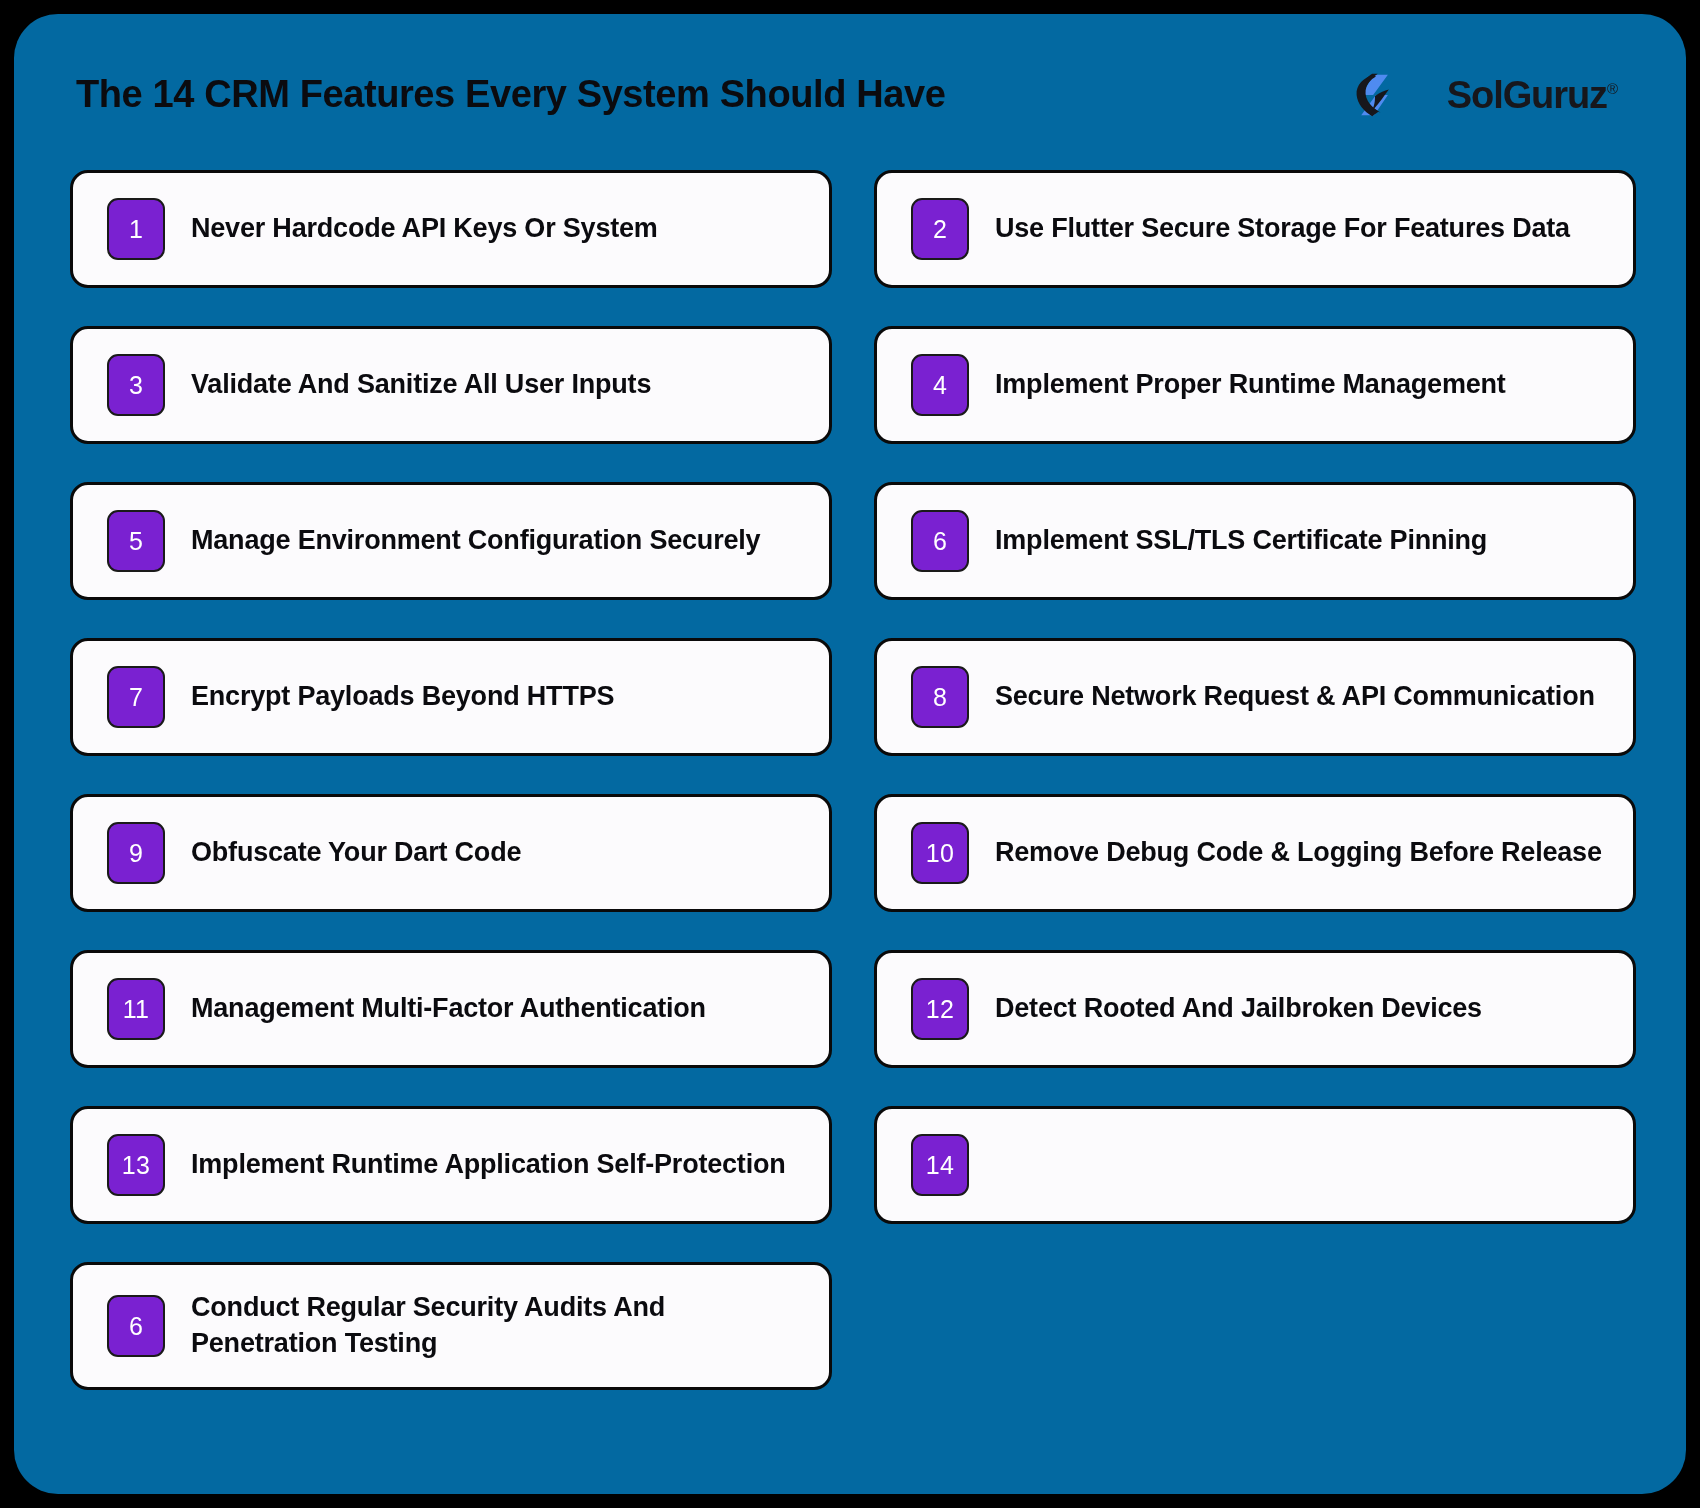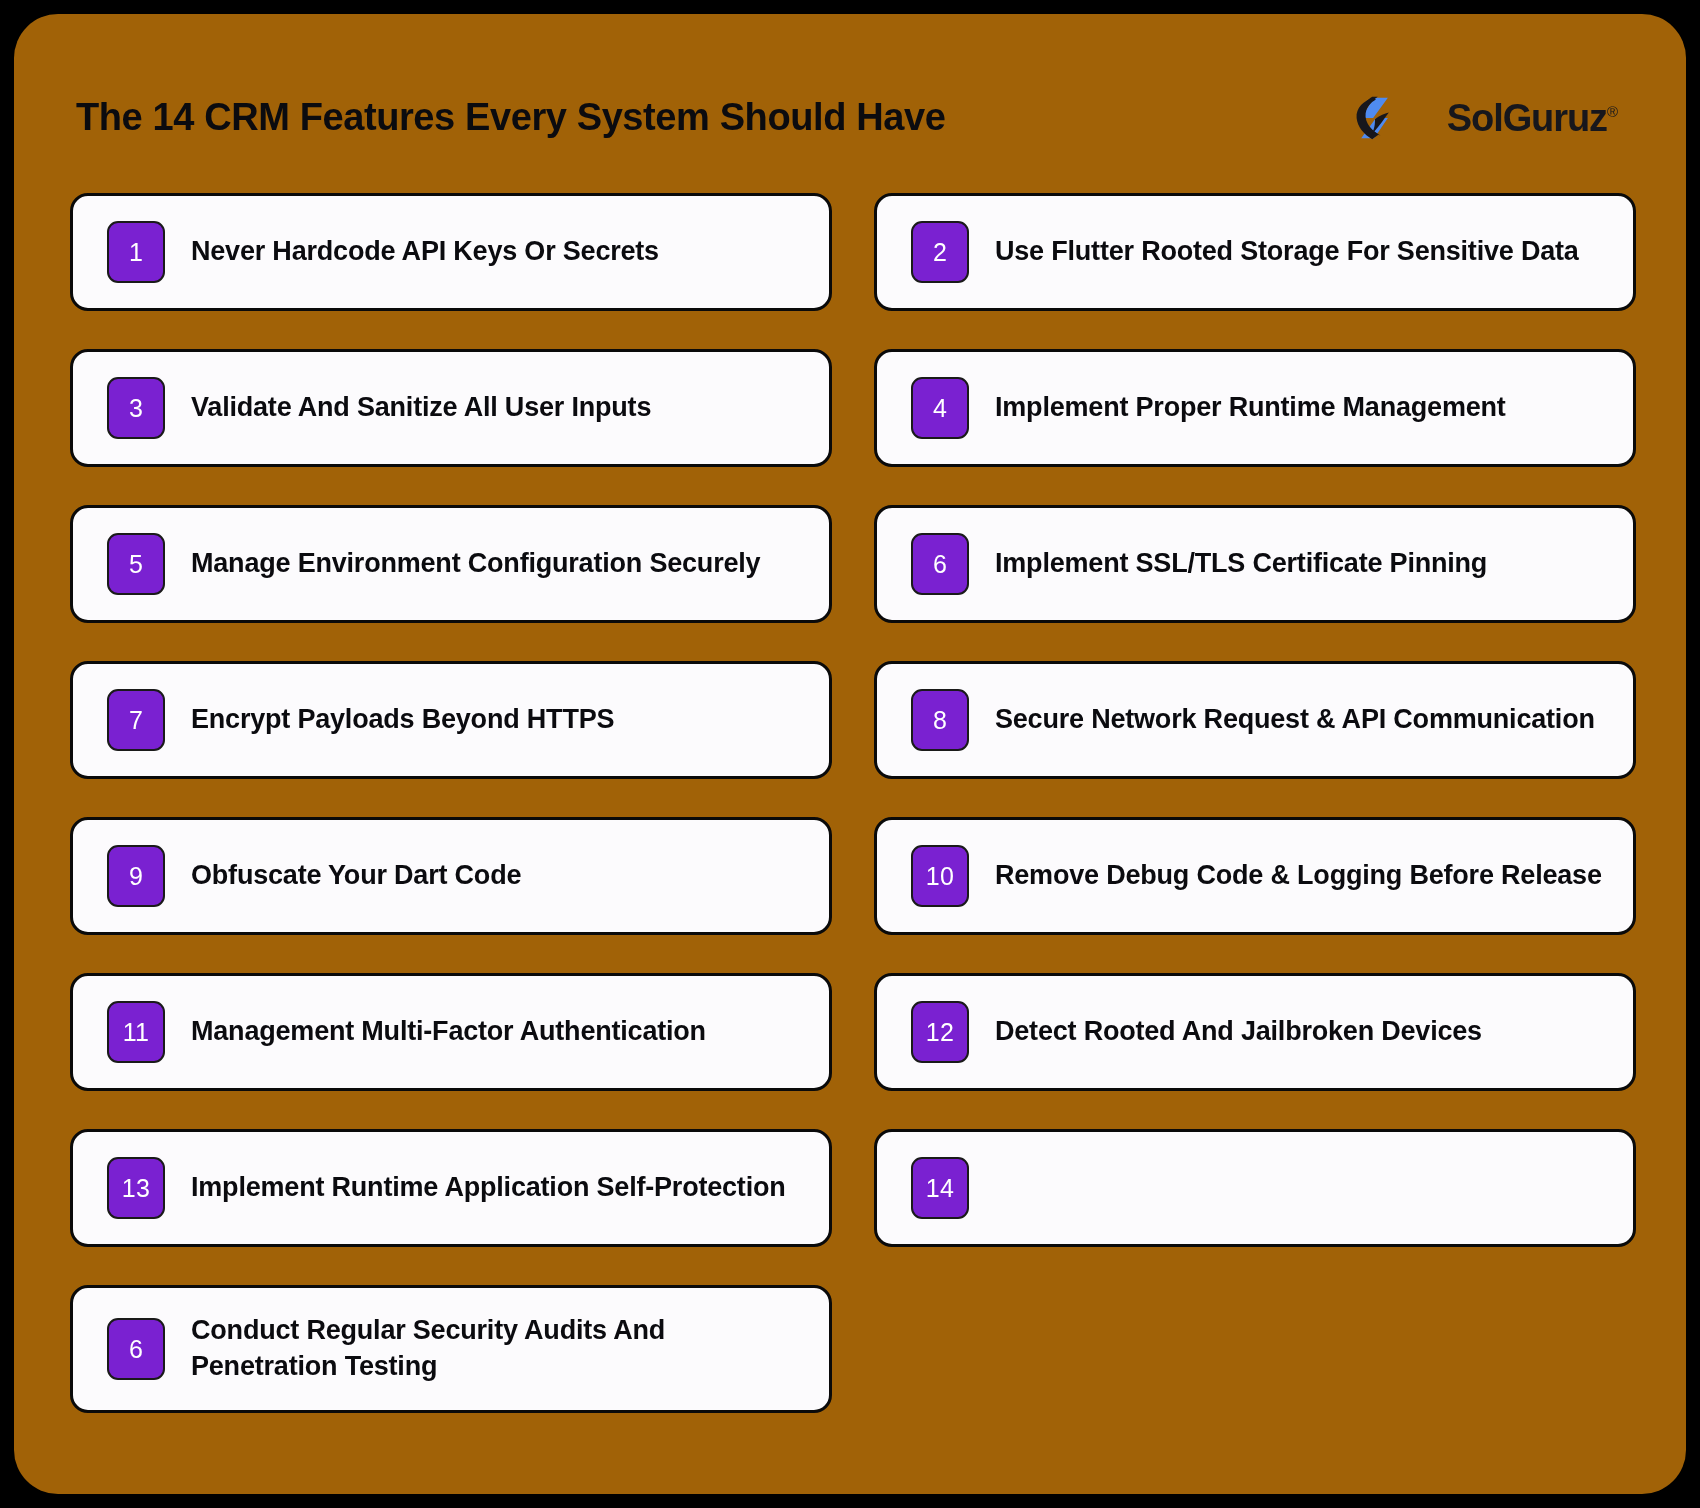--- a/index.html
+++ b/index.html
@@ -21,24 +21,24 @@
     inset: 0;
     background: #000000;
     padding: 0;
   }
   .panel {
     position: absolute;
     left: 14px;
     top: 14px;
     width: 1672px;
     height: 1480px;
-    background: #a16207;
+    background: #0369a1;
     border-radius: 44px;
     box-sizing: border-box;
-    padding: 69px 56px 30px 56px;
+    padding: 46px 56px 30px 56px;
   }
 
   
   .header {
     display: flex;
     align-items: flex-start;
     justify-content: space-between;
     height: 96px;
     padding: 0 6px 0 6px;
   }
@@ -146,26 +146,26 @@
           <path d="M50 52 C62 44 70 40 80 38 C70 52 60 66 48 80 L40 92 C50 72 50 62 50 52 Z" fill="#17171C"></path>
         </svg>
         <span class="logo-text"><span>SolGuruz</span><span class="logo-reg">®</span></span>
       </div>
     </div>
 
     <div class="grid">
 
       <div class="card">
         <div class="badge">1</div>
-        <div class="card-label">Never Hardcode API Keys Or Secrets</div>
+        <div class="card-label">Never Hardcode API Keys Or System</div>
       </div>
 
       <div class="card">
         <div class="badge">2</div>
-        <div class="card-label">Use Flutter Rooted Storage For Sensitive Data</div>
+        <div class="card-label">Use Flutter Secure Storage For Features Data</div>
       </div>
 
       <div class="card">
         <div class="badge">3</div>
         <div class="card-label">Validate And Sanitize All User Inputs</div>
       </div>
 
       <div class="card">
         <div class="badge">4</div>
         <div class="card-label">Implement Proper Runtime Management</div>

